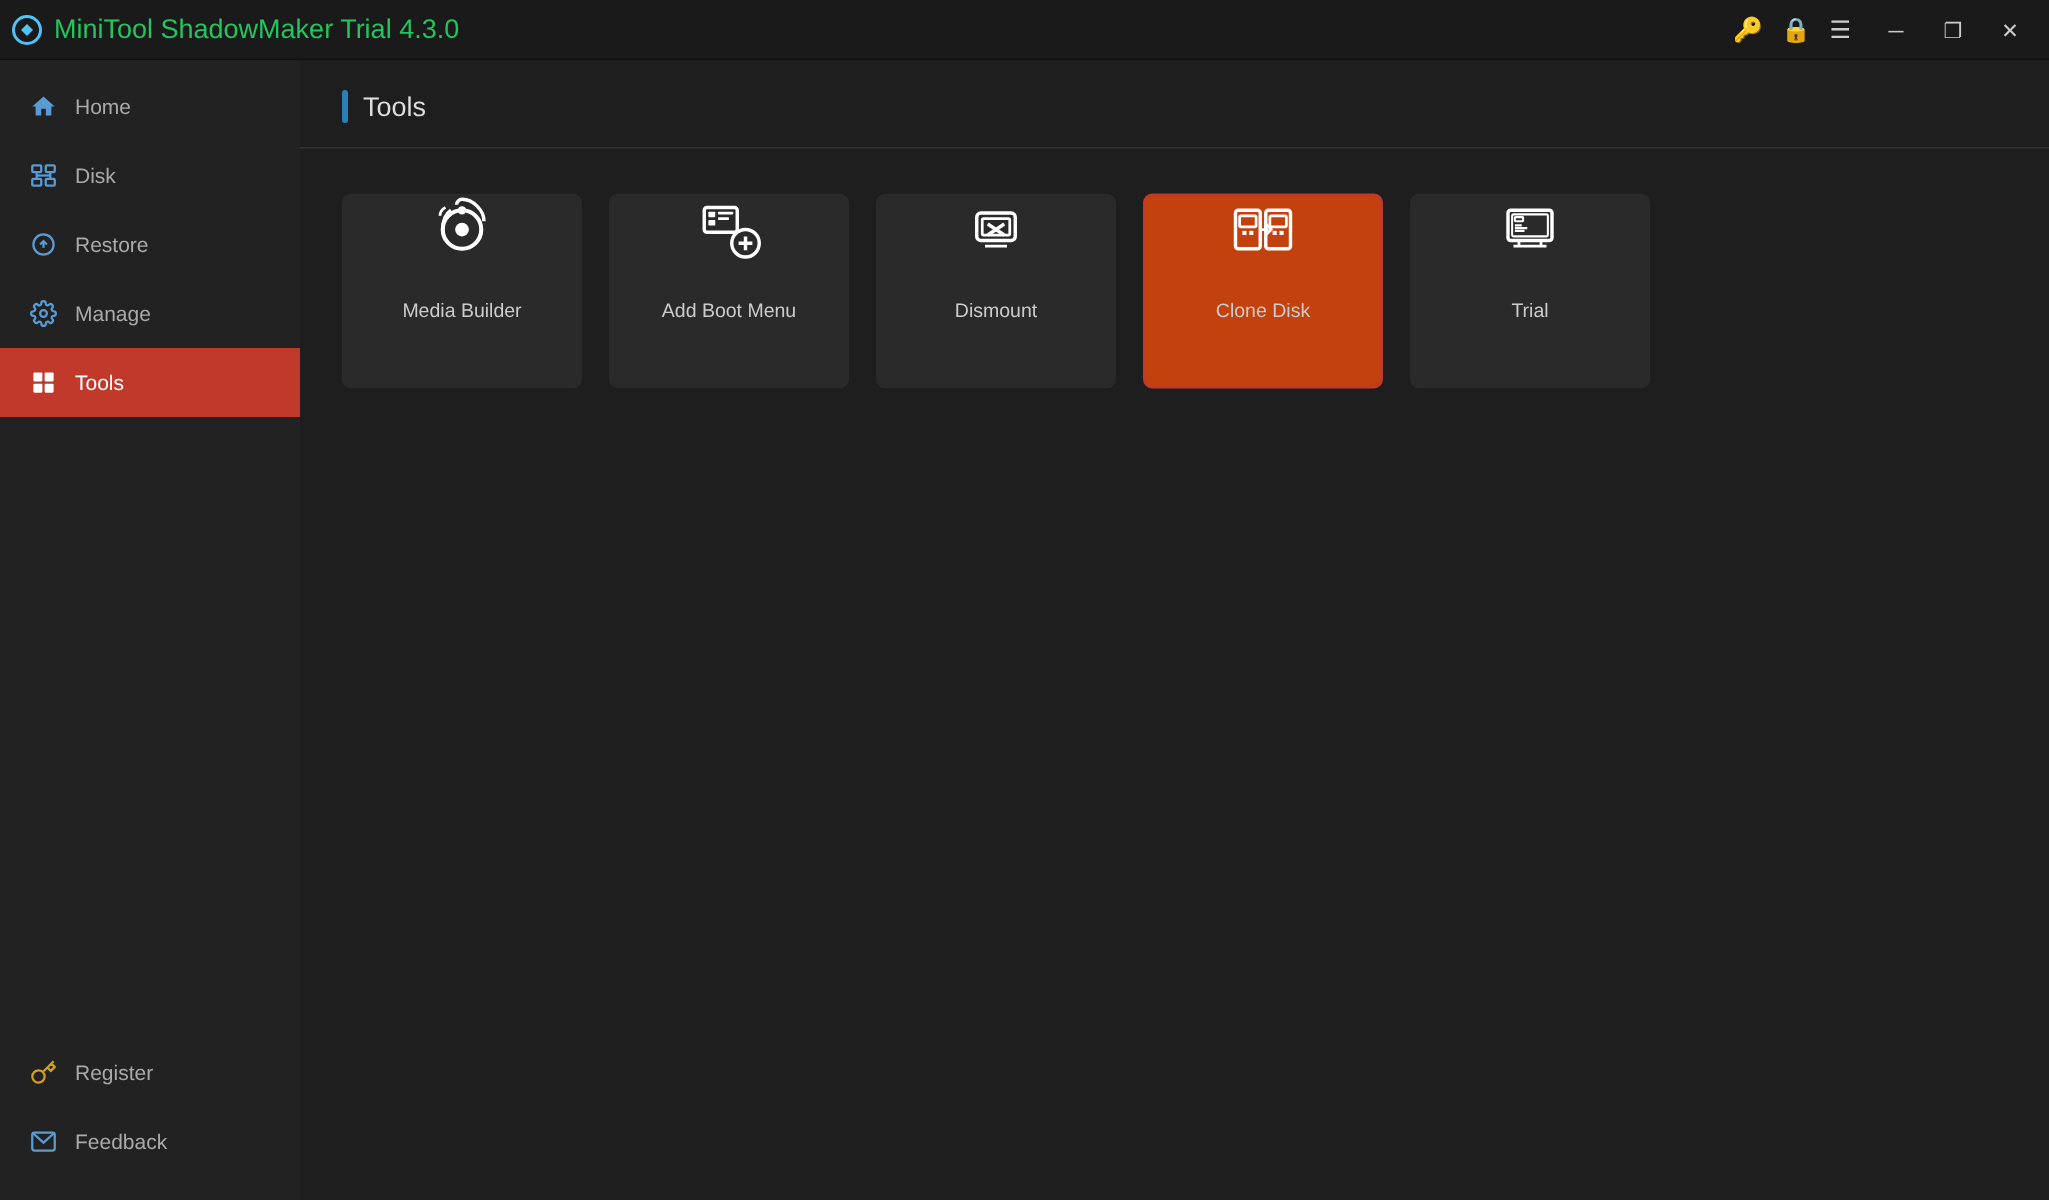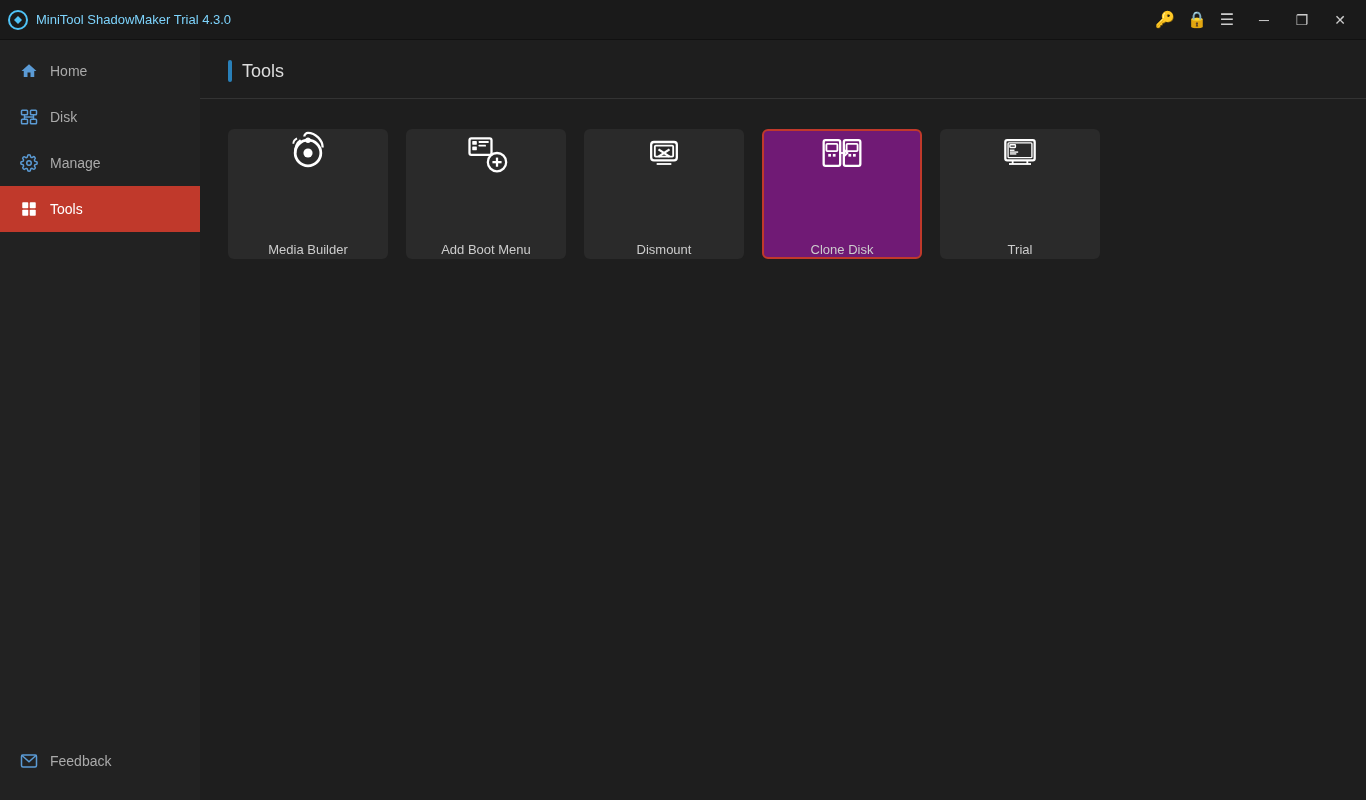--- a/index.html
+++ b/index.html
@@ -30,22 +30,22 @@
       gap: 8px;
     }
     .app-icon {
       width: 20px;
       height: 20px;
       display: flex;
       align-items: center;
       justify-content: center;
     }
     .app-title {
-      color: #7dd3fc;
-      font-size: 13px;
+      color: #22c55e;
+      font-size: 18px;
     }
     .title-bar-right {
       display: flex;
       align-items: center;
       gap: 2px;
     }
     .title-btn {
       width: 36px;
       height: 32px;
       background: transparent;
@@ -151,29 +151,29 @@
       gap: 18px;
     }
     .tool-card {
       width: 160px;
       height: 130px;
       background: #2a2a2a;
       border-radius: 6px;
       display: flex;
       flex-direction: column;
       align-items: center;
-      justify-content: space-between;
+      justify-content: flex-start;
       cursor: pointer;
       border: 2px solid transparent;
       transition: background 0.15s;
-      gap: 14px;
+      gap: 24px;
     }
     .tool-card.selected {
       border: 2px solid #c0392b;
-      background: #701a75;
+      background: #c2410c;
     }
     .tool-icon {
       font-size: 38px;
       color: #fff;
       display: flex;
       align-items: center;
       justify-content: center;
     }
     .tool-label {
       color: #ccc;
@@ -237,20 +237,30 @@
               <rect x="2" y="15" width="8" height="6" rx="1"></rect>
               <rect x="14" y="15" width="8" height="6" rx="1"></rect>
               <line x1="6" y1="9" x2="6" y2="15"></line>
               <line x1="18" y1="9" x2="18" y2="15"></line>
               <line x1="6" y1="12" x2="18" y2="12"></line>
             </svg>
         </span>
         <span>Disk</span>
       </div>
 
+      <div class="sidebar-item">
+        <span class="icon">
+          <svg width="18" height="18" viewBox="0 0 24 24" fill="none" stroke="#5b9bd5" stroke-width="2">
+              <circle cx="12" cy="12" r="9"></circle>
+              <polyline points="9,12 12,9 15,12"></polyline>
+              <line x1="12" y1="9" x2="12" y2="15"></line>
+            </svg>
+        </span>
+        <span>Restore</span>
+      </div>
 
       <div class="sidebar-item">
         <span class="icon">
           <svg width="18" height="18" viewBox="0 0 24 24" fill="none" stroke="#5b9bd5" stroke-width="2">
               <circle cx="12" cy="12" r="3"></circle>
               <path d="M19.4 15a1.65 1.65 0 0 0 .33 1.82l.06.06a2 2 0 0 1-2.83 2.83l-.06-.06a1.65 1.65 0 0 0-1.82-.33 1.65 1.65 0 0 0-1 1.51V21a2 2 0 0 1-4 0v-.09A1.65 1.65 0 0 0 9 19.4a1.65 1.65 0 0 0-1.82.33l-.06.06a2 2 0 0 1-2.83-2.83l.06-.06A1.65 1.65 0 0 0 4.68 15a1.65 1.65 0 0 0-1.51-1H3a2 2 0 0 1 0-4h.09A1.65 1.65 0 0 0 4.6 9a1.65 1.65 0 0 0-.33-1.82l-.06-.06a2 2 0 0 1 2.83-2.83l.06.06A1.65 1.65 0 0 0 9 4.68a1.65 1.65 0 0 0 1-1.51V3a2 2 0 0 1 4 0v.09a1.65 1.65 0 0 0 1 1.51 1.65 1.65 0 0 0 1.82-.33l.06-.06a2 2 0 0 1 2.83 2.83l-.06.06A1.65 1.65 0 0 0 19.4 9a1.65 1.65 0 0 0 1.51 1H21a2 2 0 0 1 0 4h-.09a1.65 1.65 0 0 0-1.51 1z"></path>
             </svg>
         </span>
         <span>Manage</span>
       </div>
@@ -264,20 +274,28 @@
               <rect x="3" y="13" width="8" height="8" rx="1"></rect>
               <rect x="13" y="13" width="8" height="8" rx="1"></rect>
             </svg>
         </span>
         <span>Tools</span>
       </div>
 
     </div>
 
     <div class="sidebar-bottom">
+      <div class="sidebar-item">
+        <span class="icon">
+          <svg width="18" height="18" viewBox="0 0 24 24" fill="none" stroke="#d4a017" stroke-width="2">
+              <path d="M21 2l-2 2m-7.61 7.61a5.5 5.5 0 1 1-7.778 7.778 5.5 5.5 0 0 1 7.777-7.777zm0 0L15.5 7.5m0 0l3 3L22 7l-3-3m-3.5 3.5L19 4"></path>
+            </svg>
+        </span>
+        <span>Register</span>
+      </div>
       <div class="sidebar-item">
         <span class="icon">
           <svg width="18" height="18" viewBox="0 0 24 24" fill="none" stroke="#5b9bd5" stroke-width="2">
               <rect x="2" y="4" width="20" height="16" rx="2"></rect>
               <polyline points="2,4 12,13 22,4"></polyline>
             </svg>
         </span>
         <span>Feedback</span>
       </div>
     </div>

